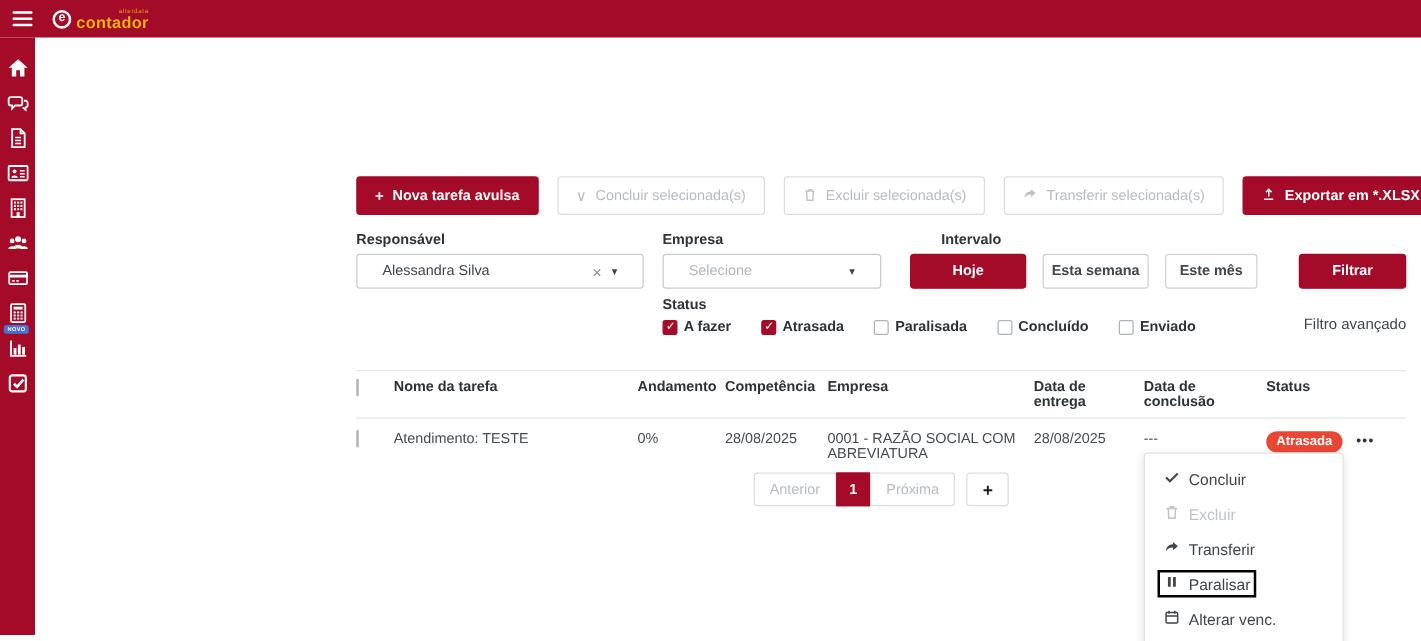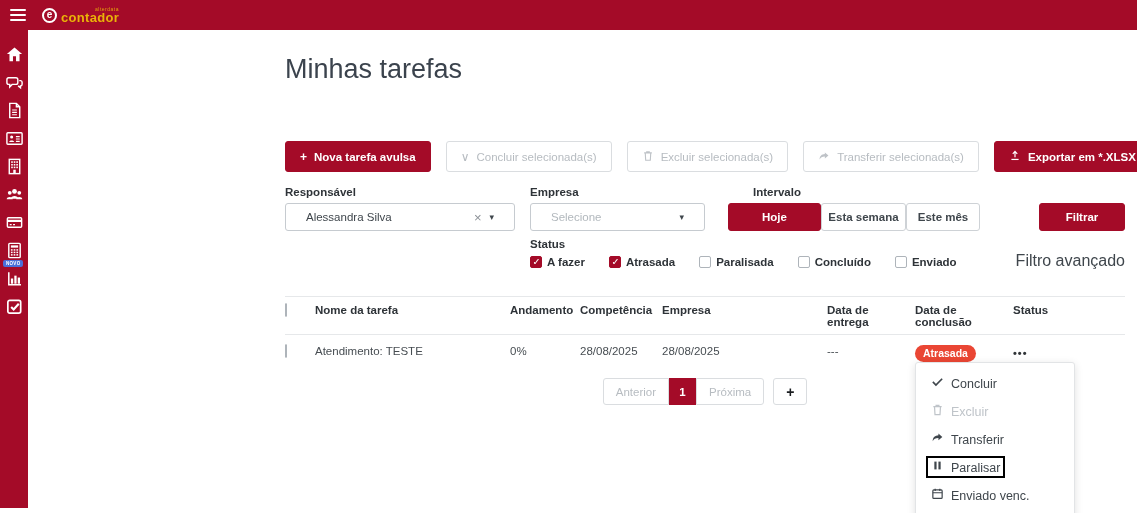--- a/index.html
+++ b/index.html
@@ -43,33 +43,33 @@
 
   
   .flt-label{position:absolute;font-size:11.5px;font-weight:bold;color:#2E3338;top:156px;}
   .lab-resp{left:0;} .lab-emp{left:245px;} .lab-int{left:468px;}
   .select{position:absolute;top:173px;height:28px;border:1px solid #C6CBD0;border-radius:3px;background:#fff;display:flex;align-items:center;font-size:11.5px;color:#3F464C;padding:0 20px;cursor:pointer;}
   .sel-resp{left:0;width:230px;} .sel-emp{left:245px;width:175px;}
   .sel-value{flex:1;}
   .sel-placeholder{flex:1;color:#B2B8BD;}
   .sel-clear{color:#8B9096;font-size:13px;margin-right:8px;cursor:pointer;}
   .sel-caret{color:#3F464C;font-size:9px;}
-  .interval{position:absolute;left:443px;top:173px;display:flex;}
+  .interval{position:absolute;left:443px;top:173px;display:flex;gap:13px;}
   .int-btn{height:28px;border:1px solid #CED2D6;border-radius:3px;background:#fff;color:#3F464C;font-size:11.5px;font-weight:600;display:flex;align-items:center;justify-content:center;cursor:pointer;font-family:inherit;}
   .int-btn.selected{background:var(--brand-red);border-color:var(--brand-red);color:#fff;}
   .int-hoje{width:93px;} .int-semana{width:85px;} .int-mes{width:74px;}
   .btn-filtrar{position:absolute;right:0;top:173px;width:86px;height:28px;}
 
   .status-label{position:absolute;left:245px;top:208px;font-size:11.5px;font-weight:bold;color:#2E3338;}
   .status-row{position:absolute;left:245px;top:226px;display:flex;gap:24px;}
   .chk{display:flex;align-items:center;gap:5px;font-size:11.5px;font-weight:bold;color:#2E3338;cursor:pointer;}
   .box{width:12px;height:12px;border:1px solid #AEB4BA;border-radius:2px;background:#fff;position:relative;}
   .chk.checked .box{background:var(--brand-red);border-color:var(--brand-red);}
   .chk.checked .box::after{content:"✓";position:absolute;left:1.5px;top:-1px;color:#fff;font-size:9.5px;font-weight:bold;}
-  .adv-filter{position:absolute;right:0;top:222px;font-size:16px;color:#3F464C;cursor:pointer;}
+  .adv-filter{position:absolute;right:0;top:222px;font-size:12px;color:#3F464C;cursor:pointer;}
 
   
   .tbl{position:absolute;left:0;top:266px;width:840px;}
   .tr{display:grid;grid-template-columns:30px 195px 70px 82px 165px 88px 98px 72px 1fr;align-items:start;}
   .thead{border-top:1px solid #E6E8EA;border-bottom:1px solid #E6E8EA;padding:7px 0 6px 0;font-size:11.5px;font-weight:bold;color:#2E3338;}
   .trow{padding:10px 0;font-size:11.5px;color:#474D52;}
   .cell{padding-right:8px;}
   .row-check{width:13px;height:13px;border:1px solid #AEB4BA;border-radius:2px;background:#fff;cursor:pointer;margin-top:1px;}
   .badge{display:inline-block;background:var(--badge-red);color:#fff;font-size:10.5px;font-weight:bold;padding:2px 8px 3px;border-radius:9px;}
   .dots{color:#2F3337;font-weight:bold;cursor:pointer;letter-spacing:1px;font-size:11px;line-height:1.6;}
@@ -220,21 +220,20 @@
       <span>
           <svg viewBox="0 0 20 20" fill="none" stroke="#fff">
             <rect x="3" y="3.5" width="13.5" height="13.5" rx="2" stroke-width="1.8"></rect>
             <path d="M6.5 10.5l2.6 2.6 5.4-6" stroke-width="2.2"></path>
           </svg>
         </span>
     </div>
   </nav>
 
   <main class="content">
-    <h1 class="page-title">Minhas tarefas</h1>
 
     <div class="toolbar">
       <button class="btn btn-primary">
         <span class="icon-txt">+</span>
         <span>Nova tarefa avulsa</span>
       </button>
       <button class="btn btn-disabled">
         <span class="icon-txt">∨</span>
         <span>Concluir selecionada(s)</span>
       </button>
@@ -315,20 +314,21 @@
         <div class="cell">Data de entrega</div>
         <div class="cell">Data de conclusão</div>
         <div class="cell">Status</div>
         <div class="cell"></div>
       </div>
       <div class="tr trow">
         <div class="cell"><span class="row-check"></span></div>
         <div class="cell">Atendimento: TESTE</div>
         <div class="cell">0%</div>
         <div class="cell">28/08/2025</div>
+        <div class="cell">0001 - RAZÃO SOCIAL COM ABREVIATURA</div>
         <div class="cell">28/08/2025</div>
         <div class="cell">---</div>
         <div class="cell"><span class="badge">Atrasada</span></div>
         <div class="cell"><span class="dots"></span></div>
       </div>
     </div>
 
     <div class="pager">
       <button class="pg pg-prev">Anterior</button>
       <button class="pg pg-cur">1</button>
@@ -370,21 +370,21 @@
             </svg></span>
         <span>Paralisar</span>
       </span>
     </div>
     <div class="menu-item">
       <span class="mi-inner">
         <span><svg viewBox="0 0 14 14" fill="none" stroke="currentColor" stroke-width="1.3">
               <rect x="2" y="3.2" width="10" height="9" rx="1"></rect>
               <path d="M4.5 1.8v2.6M9.5 1.8v2.6M2 6.2h10"></path>
             </svg></span>
-        <span>Enviado venc.</span>
+        <span>Alterar venc.</span>
       </span>
     </div>
     <div class="menu-item">
       
     </div>
   </div>
 
 </div>
 
 </body></html>

